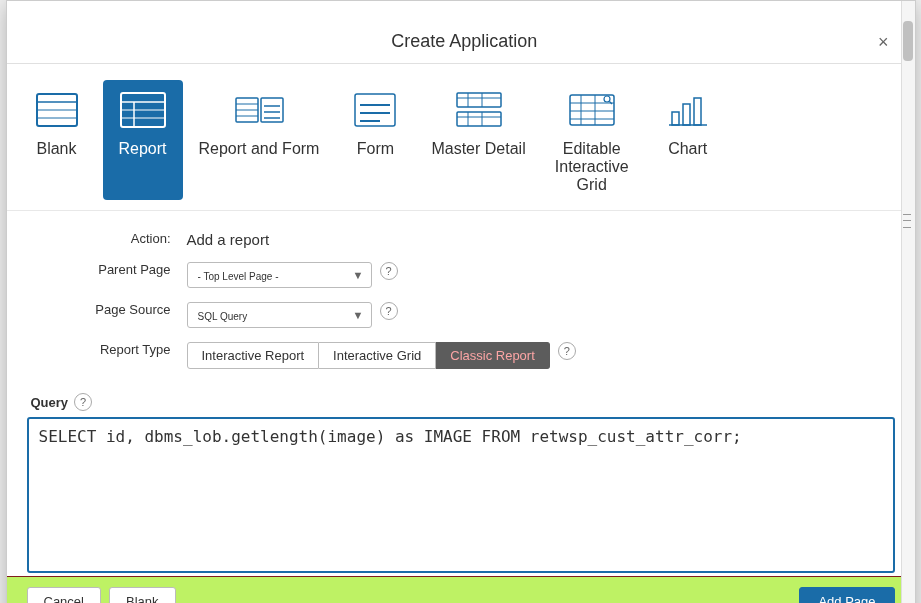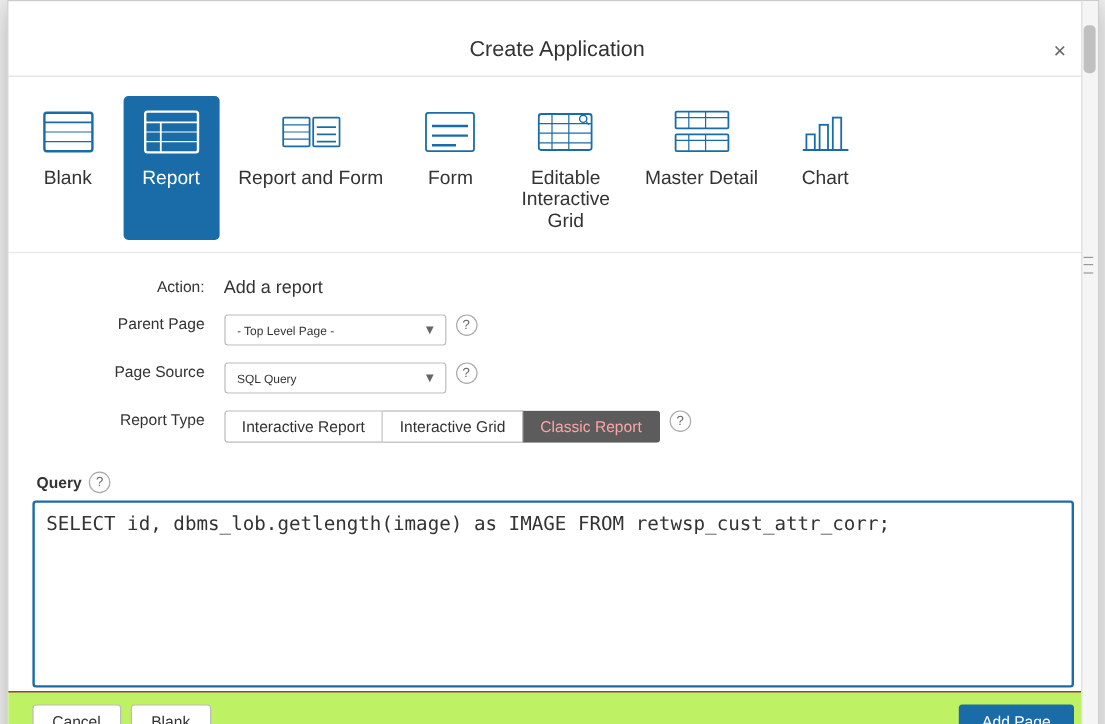--- a/index.html
+++ b/index.html
@@ -336,51 +336,51 @@
           <line x1="8" y1="22" x2="38" y2="22" stroke="#1a6ca8" stroke-width="2"></line>
           <line x1="8" y1="30" x2="28" y2="30" stroke="#1a6ca8" stroke-width="2"></line>
         </svg>
       </div>
       <span class="app-type-label">Form</span>
     </div>
 
     <div class="app-type-item">
       <div class="app-type-icon">
         <svg width="50" height="40" viewBox="0 0 50 40" fill="none" xmlns="http://www.w3.org/2000/svg">
+          <rect x="3" y="3" width="44" height="14" rx="1" stroke="#1a6ca8" stroke-width="1.5"></rect>
+          <line x1="3" y1="8" x2="47" y2="8" stroke="#1a6ca8" stroke-width="1"></line>
+          <line x1="14" y1="3" x2="14" y2="17" stroke="#1a6ca8" stroke-width="1"></line>
+          <line x1="28" y1="3" x2="28" y2="17" stroke="#1a6ca8" stroke-width="1"></line>
+          <rect x="3" y="22" width="44" height="14" rx="1" stroke="#1a6ca8" stroke-width="1.5"></rect>
+          <line x1="3" y1="27" x2="47" y2="27" stroke="#1a6ca8" stroke-width="1"></line>
+          <line x1="14" y1="22" x2="14" y2="36" stroke="#1a6ca8" stroke-width="1"></line>
+          <line x1="28" y1="22" x2="28" y2="36" stroke="#1a6ca8" stroke-width="1"></line>
+        </svg>
+      </div>
+      <span class="app-type-label">Master Detail</span>
+    </div>
+
+    <div class="app-type-item">
+      <div class="app-type-icon">
+        <svg width="50" height="40" viewBox="0 0 50 40" fill="none" xmlns="http://www.w3.org/2000/svg">
           <rect x="3" y="5" width="44" height="30" rx="2" stroke="#1a6ca8" stroke-width="1.5"></rect>
           <line x1="3" y1="13" x2="47" y2="13" stroke="#1a6ca8" stroke-width="1"></line>
           <line x1="3" y1="21" x2="47" y2="21" stroke="#1a6ca8" stroke-width="1"></line>
           <line x1="3" y1="29" x2="47" y2="29" stroke="#1a6ca8" stroke-width="1"></line>
           <line x1="14" y1="5" x2="14" y2="35" stroke="#1a6ca8" stroke-width="1"></line>
           <line x1="28" y1="5" x2="28" y2="35" stroke="#1a6ca8" stroke-width="1"></line>
           <circle cx="40" cy="9" r="3" stroke="#1a6ca8" stroke-width="1.2"></circle>
           <line x1="42.5" y1="11.5" x2="45" y2="14" stroke="#1a6ca8" stroke-width="1.2"></line>
         </svg>
       </div>
       <span class="app-type-label" style="max-width:80px;">Editable Interactive Grid</span>
     </div>
 
     <div class="app-type-item">
       <div class="app-type-icon">
-        <svg width="50" height="40" viewBox="0 0 50 40" fill="none" xmlns="http://www.w3.org/2000/svg">
-          <rect x="3" y="3" width="44" height="14" rx="1" stroke="#1a6ca8" stroke-width="1.5"></rect>
-          <line x1="3" y1="8" x2="47" y2="8" stroke="#1a6ca8" stroke-width="1"></line>
-          <line x1="14" y1="3" x2="14" y2="17" stroke="#1a6ca8" stroke-width="1"></line>
-          <line x1="28" y1="3" x2="28" y2="17" stroke="#1a6ca8" stroke-width="1"></line>
-          <rect x="3" y="22" width="44" height="14" rx="1" stroke="#1a6ca8" stroke-width="1.5"></rect>
-          <line x1="3" y1="27" x2="47" y2="27" stroke="#1a6ca8" stroke-width="1"></line>
-          <line x1="14" y1="22" x2="14" y2="36" stroke="#1a6ca8" stroke-width="1"></line>
-          <line x1="28" y1="22" x2="28" y2="36" stroke="#1a6ca8" stroke-width="1"></line>
-        </svg>
-      </div>
-      <span class="app-type-label">Master Detail</span>
-    </div>
-
-    <div class="app-type-item">
-      <div class="app-type-icon">
         <svg width="46" height="40" viewBox="0 0 46 40" fill="none" xmlns="http://www.w3.org/2000/svg">
           <line x1="4" y1="35" x2="42" y2="35" stroke="#1a6ca8" stroke-width="1.5"></line>
           <rect x="7" y="22" width="7" height="13" stroke="#1a6ca8" stroke-width="1.5" fill="none"></rect>
           <rect x="18" y="14" width="7" height="21" stroke="#1a6ca8" stroke-width="1.5" fill="none"></rect>
           <rect x="29" y="8" width="7" height="27" stroke="#1a6ca8" stroke-width="1.5" fill="none"></rect>
         </svg>
       </div>
       <span class="app-type-label">Chart</span>
     </div>
   </div>

